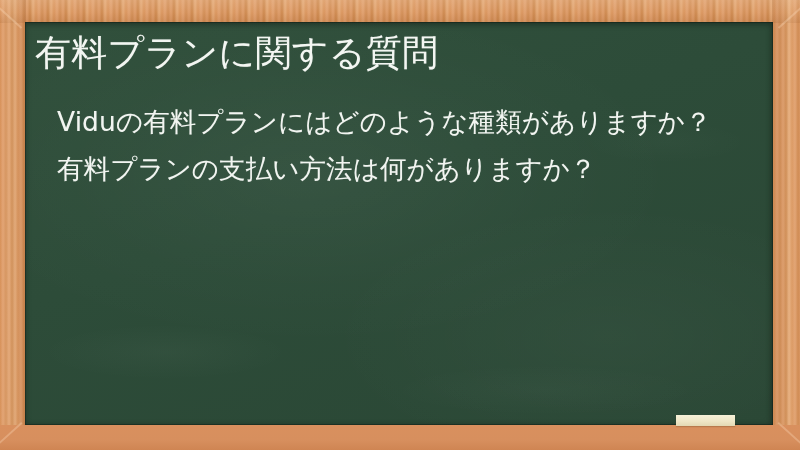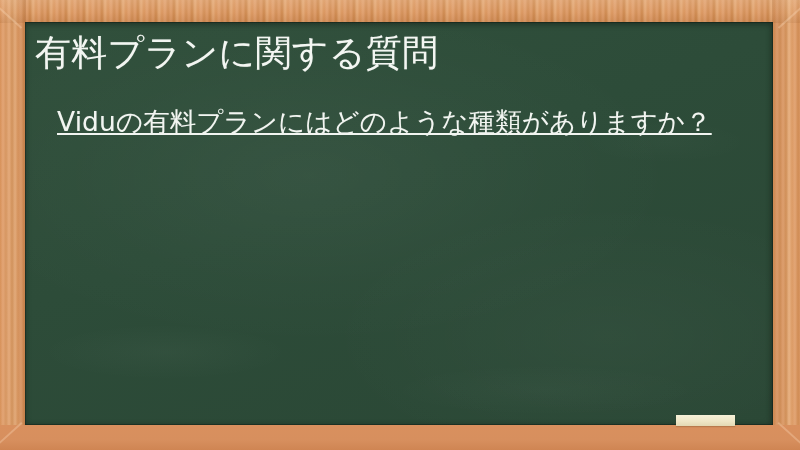--- a/index.html
+++ b/index.html
@@ -180,21 +180,20 @@
     padding: 0;
     list-style: none;
   }
   #question-list li {
     font-size: 26.5px;
     line-height: 36px;
     color: #f2f5f1;
     margin: 0 0 11px 0;
     letter-spacing: 0.1px;
     text-shadow: 0 0 1px rgba(255,255,255,0.22);
-    text-decoration: underline;
   }
   #question-list li:first-child {
     width: 700px;
   }
 
   
   #chalk-stick {
     position: absolute;
     left: 676px;
     top: 415px;
@@ -223,20 +222,21 @@
 
   <div id="board">
     <div id="board-dust"></div>
 
     <div id="board-content">
 
       <div id="board-title">有料プランに関する質問</div>
 
       <ul id="question-list">
         <li>Viduの有料プランにはどのような種類がありますか？</li>
+        <li>有料プランの支払い方法は何がありますか？</li>
       </ul>
 
     </div>
   </div>
 
   <div id="chalk-stick"></div>
 
 </div>
 
 </body></html>

